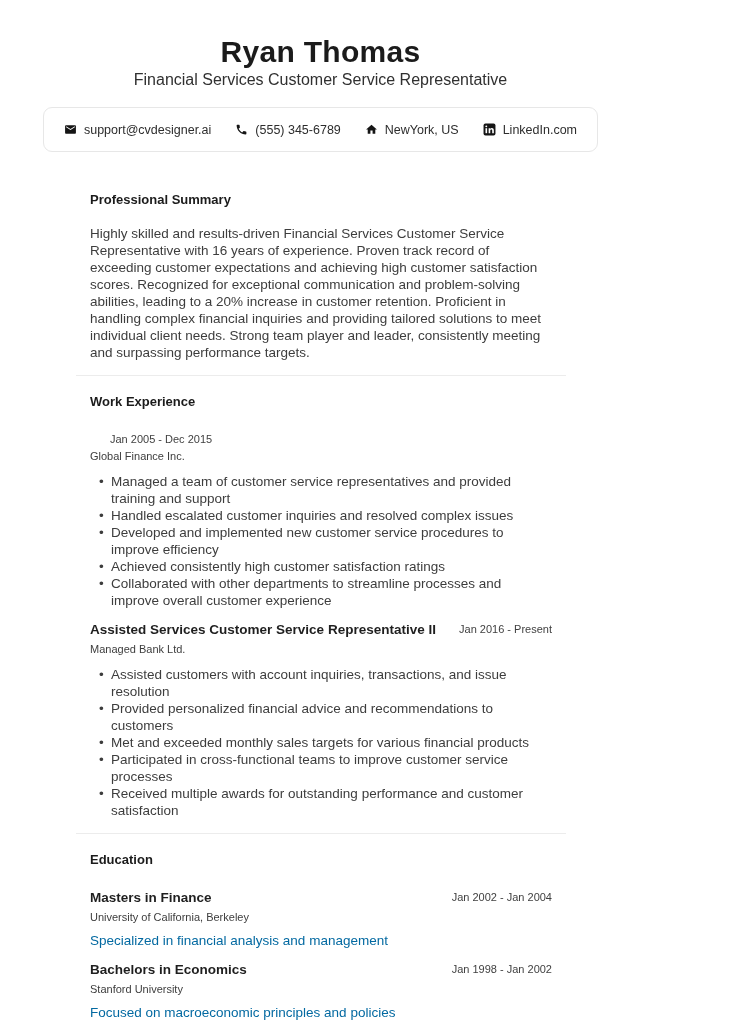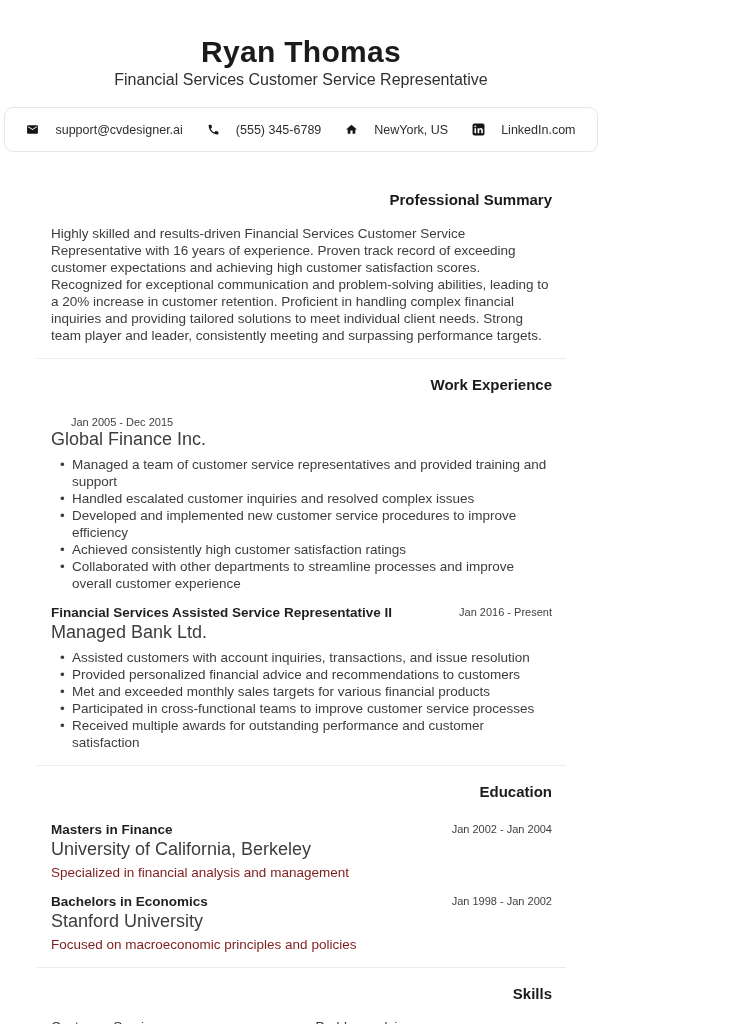--- a/index.html
+++ b/index.html
@@ -3,60 +3,60 @@
 <meta charset="utf-8">
 <style>
   * { box-sizing: border-box; }
   html, body { margin: 0; padding: 0; }
   body {
     width: 730px; height: 1024px; overflow: hidden;
     background: #ffffff;
     font-family: "Liberation Sans", sans-serif;
     color: #3d3d3d;
   }
-  .page { width: 602px; height: 1024px; position: relative; }
+  .page { width: 602px; height: 1024px; position: relative; padding-left: 39px; }
 
   
   .resume-header { text-align: center; padding-top: 34px; }
   .candidate-name {
     margin: 0; font-size: 30px; font-weight: bold;
     color: #1b1b1b; letter-spacing: 0.3px; line-height: 36px;
   }
   .candidate-title {
     font-size: 16px; color: #303030; line-height: 19px;
   }
 
   
   .contact-bar {
     margin: 18px 4px 0 4px; height: 45px;
     border: 1px solid #e7e7e7; border-radius: 9px;
     display: flex; align-items: center; justify-content: center;
     gap: 24px; background: #ffffff;
   }
-  .contact-item { display: flex; align-items: center; gap: 16px; font-size: 12.5px; color: #2d2d2d; }
+  .contact-item { display: flex; align-items: center; gap: 7px; font-size: 12.5px; color: #2d2d2d; }
   .contact-item .icon { width: 13px; height: 13px; display: inline-flex; }
   .contact-item .icon svg { width: 13px; height: 13px; fill: #151515; }
 
   
   .main { padding: 0 50px 0 51px; }
-  .section-heading { margin: 0; font-size: 15px; font-weight: bold; color: #1b1b1b; line-height: 20px; text-align: right; }
+  .section-heading { margin: 0; font-size: 13px; font-weight: bold; color: #1b1b1b; line-height: 20px; }
   .divider { border: none; border-top: 1px solid #ececec; margin: 14px -14px 0 -14px; }
 
   .summary-heading { margin-top: 38px; }
   .summary-text { margin: 15px 0 0 0; font-size: 13.5px; line-height: 17px; color: #3d3d3d; }
 
   .experience-heading, .education-heading, .skills-heading { margin-top: 16px; }
 
   .entry { margin-top: 19px; }
   .entry + .entry { margin-top: 12px; }
   .entry-head { display: flex; justify-content: space-between; align-items: flex-start; }
   .entry-title { font-size: 13.5px; font-weight: bold; color: #1f1f1f; line-height: 17px; }
   .entry-date { font-size: 11px; color: #3f3f3f; white-space: nowrap; flex-shrink: 0; margin-left: 20px; padding-top: 2px; }
-  .entry-sub { font-size: 18px; color: #3d3d3d; line-height: 16px; margin-top: 3px; }
-  .entry-desc { font-size: 13.5px; color: #7f1d1d; line-height: 17px; margin-top: 7px; }
+  .entry-sub { font-size: 11px; color: #3d3d3d; line-height: 16px; margin-top: 3px; }
+  .entry-desc { font-size: 13.5px; color: #0369a1; line-height: 17px; margin-top: 7px; }
   ul.bullets { margin: 9px 0 0 0; padding: 0; list-style: none; }
   ul.bullets li {
     font-size: 13.5px; color: #3d3d3d; line-height: 17px;
     position: relative; padding-left: 21px;
   }
   ul.bullets li::before { content: "\2022"; position: absolute; left: 9px; color: #3d3d3d; }
 
   
   .skills-grid { display: flex; gap: 28px; margin-top: 14px; }
   .skills-col { flex: 1; min-width: 0; }
@@ -138,21 +138,21 @@
             <ul class="bullets">
               <li>Managed a team of customer service representatives and provided training and support</li>
               <li>Handled escalated customer inquiries and resolved complex issues</li>
               <li>Developed and implemented new customer service procedures to improve efficiency</li>
               <li>Achieved consistently high customer satisfaction ratings</li>
               <li>Collaborated with other departments to streamline processes and improve overall customer experience</li>
             </ul>
           </div>
           <div class="entry">
             <div class="entry-head">
-              <div class="entry-title">Financial Services Assisted Service Representative II</div>
+              <div class="entry-title">Assisted Services Customer Service Representative II</div>
               <div class="entry-date">Jan 2016 - Present</div>
             </div>
             <div class="entry-sub">Managed Bank Ltd.</div>
             <ul class="bullets">
               <li>Assisted customers with account inquiries, transactions, and issue resolution</li>
               <li>Provided personalized financial advice and recommendations to customers</li>
               <li>Met and exceeded monthly sales targets for various financial products</li>
               <li>Participated in cross-functional teams to improve customer service processes</li>
               <li>Received multiple awards for outstanding performance and customer satisfaction</li>
             </ul>

